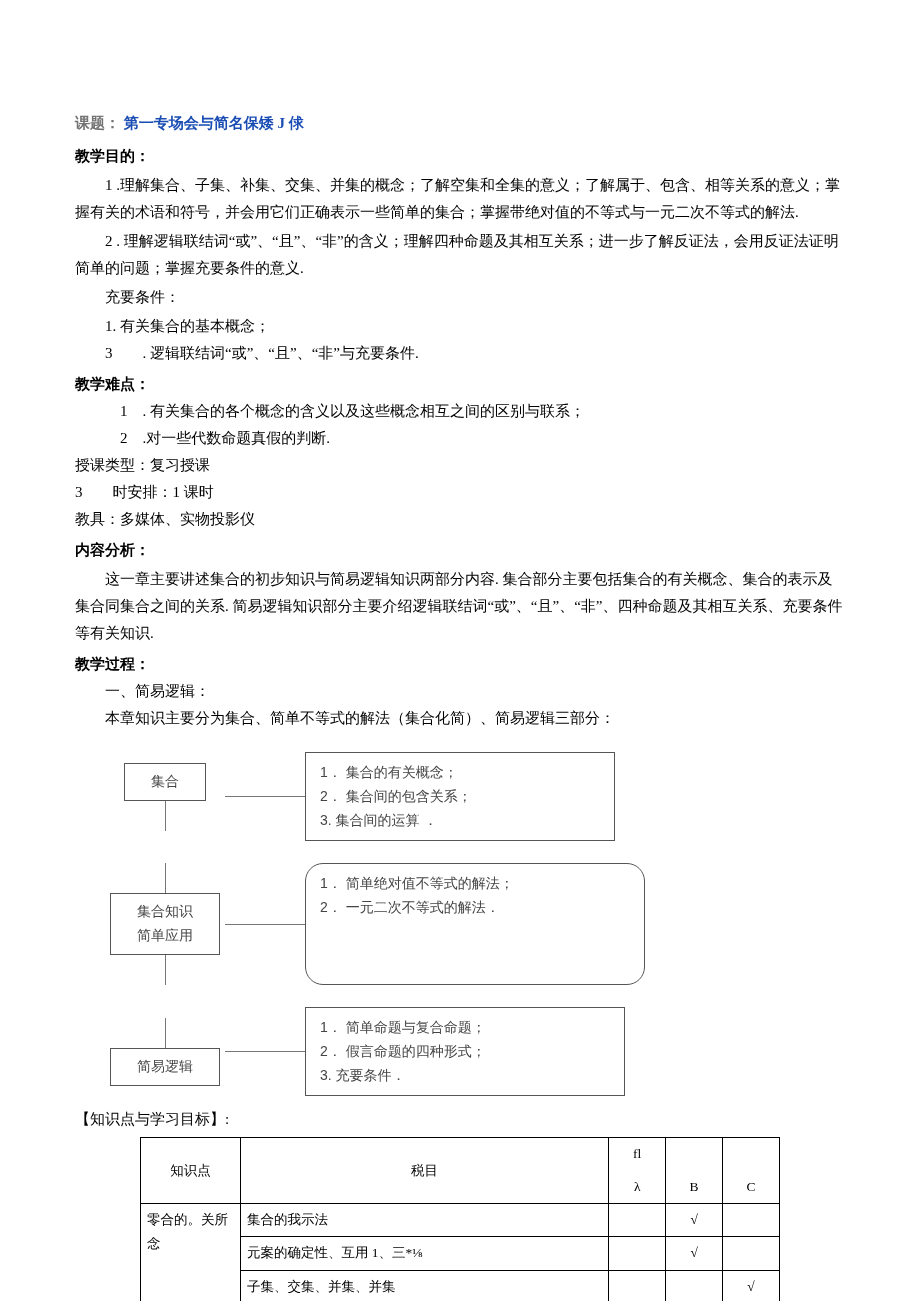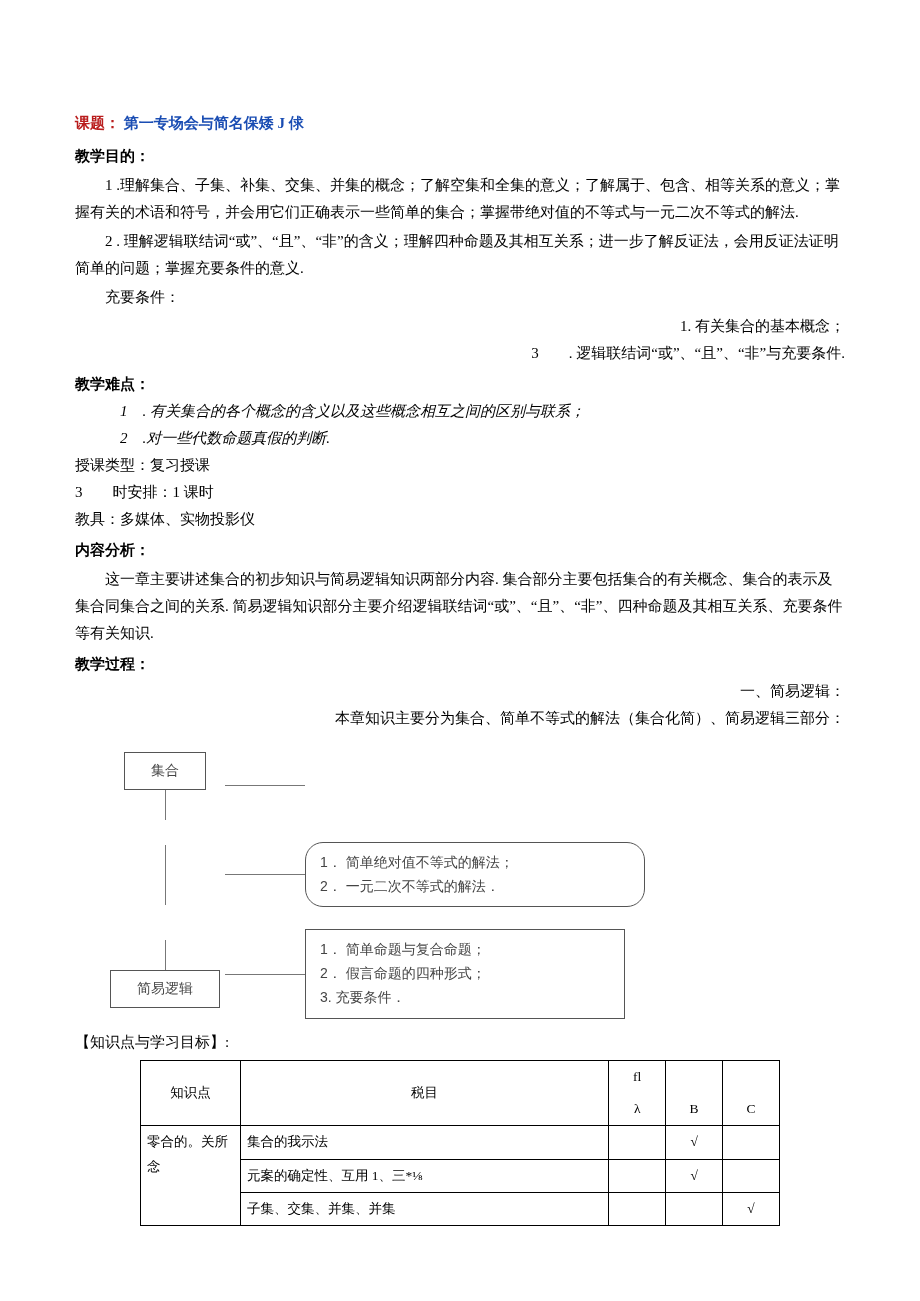--- a/index.html
+++ b/index.html
@@ -10,43 +10,41 @@
     background: #fff;
     margin: 0;
     padding: 110px 75px 50px 75px;
     width: 920px;
     box-sizing: border-box;
   }
   .title-line {
     margin-bottom: 6px;
   }
   .title-label {
-    color: #b91c1c;
+    color: #737373;
     font-weight: bold;
   }
   .title-text {
     color: #1a4db3;
     font-weight: bold;
     text-align: center;
   }
   .section-head {
     font-weight: bold;
     margin-top: 4px;
   }
   .para {
     text-indent: 2em;
     margin: 2px 0;
   }
   .indent1 {
     margin-left: 2em;
-    text-align: right;
   }
   .indent2 {
     margin-left: 3em;
-    font-style: italic;
   }
   .bold { font-weight: normal; }
 
   
   .diagram {
     margin: 20px 0 10px 30px;
   }
   .drow {
     display: flex;
     align-items: stretch;
@@ -159,25 +157,30 @@
 <div class="diagram">
 
   <div class="drow">
     <div class="left-col">
       <div class="dbox dbox-small">集合</div>
       <div class="vline"></div>
     </div>
     <div class="connector">
         <div class="hline"></div>
       </div>
+    <div class="dbox right-box" style="width:280px;">1．  集合的有关概念；
+2．  集合间的包含关系；
+3.   集合间的运算 ．</div>
   </div>
 
   <div class="drow">
     <div class="left-col">
       <div class="vline"></div>
+      <div class="dbox dbox-small">集合知识
+简单应用</div>
       <div class="vline"></div>
     </div>
     <div class="connector">
         <div class="hline"></div>
       </div>
     <div class="dbox right-box" style="width:310px;border-radius:18px;">1．  简单绝对值不等式的解法；
 2．  一元二次不等式的解法．</div>
   </div>
 
   <div class="drow" style="margin-bottom:6px;">

